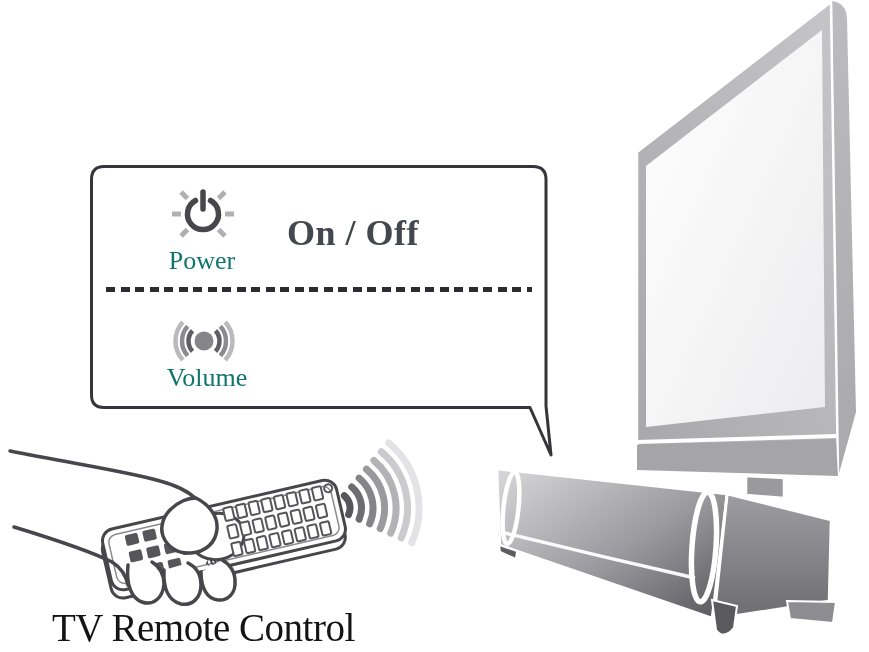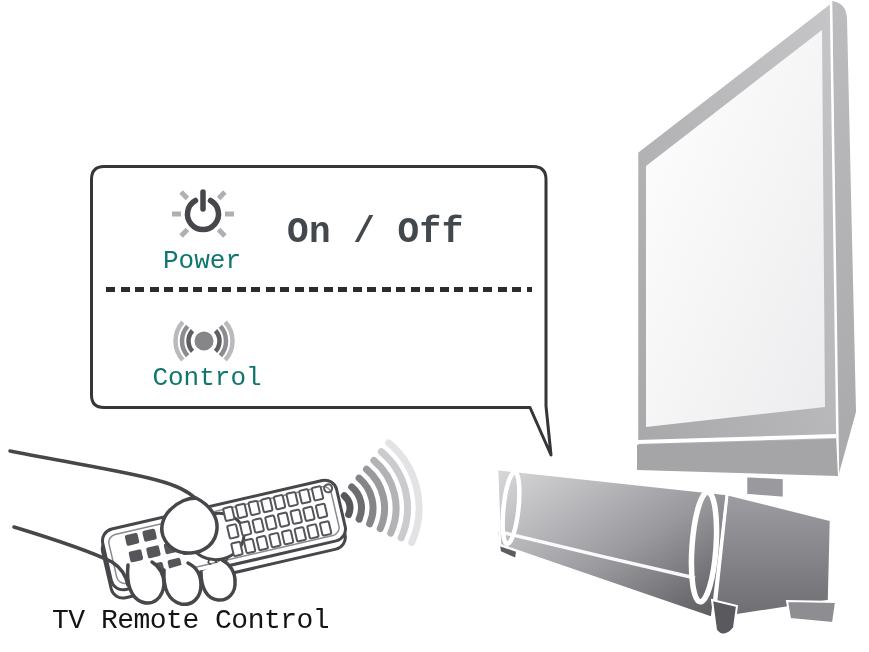--- a/index.html
+++ b/index.html
@@ -1,32 +1,32 @@
 <!DOCTYPE html>
 <html><head>
 <meta charset="utf-8">
 <style>
   html,body{margin:0;padding:0;background:#fff;}
   #stage{
     position:relative;width:869px;height:652px;background:#fff;overflow:hidden;
-    font-family:Liberation Mono, monospace;
+    font-family:Liberation Serif, serif;
   }
   .abs{position:absolute;}
   .action-label{
     font-size:36px;font-weight:700;color:#43484e;letter-spacing:.5px;white-space:nowrap;
   }
   .icon-label{
     font-size:26px;color:#0f766e;text-align:center;white-space:nowrap;
   }
   .dashed-divider{
     height:4.5px;
     background:repeating-linear-gradient(90deg,#2c2c30 0 9px,transparent 9px 14.5px);
   }
   .caption{
-    font-size:28px;color:#141414;letter-spacing:-0.5px;white-space:nowrap;
+    font-size:39px;color:#141414;letter-spacing:-0.5px;white-space:nowrap;
   }
 </style>
 </head>
 <body>
 
 <div id="stage">
 
   <svg class="abs" style="left:460px;top:0px" width="409" height="652" viewBox="460 0 409 652">
     <defs>
       <linearGradient id="gScreen" x1="0" y1="0" x2="1" y2="1">
@@ -106,21 +106,21 @@
       <path d="M 11.52,-10.37 A 15.5 15.5 0 0 1 11.52,10.37" stroke="#5f5f63"></path>
       <path d="M 16.35,-14.72 A 22 22 0 0 1 16.35,14.72" stroke="#8c8c90"></path>
       <path d="M 21.18,-19.07 A 28.5 28.5 0 0 1 21.18,19.07" stroke="#bababd"></path>
     </g>
     <g fill="none" stroke-width="4.5" transform="scale(-1,1)">
       <path d="M 11.52,-10.37 A 15.5 15.5 0 0 1 11.52,10.37" stroke="#5f5f63"></path>
       <path d="M 16.35,-14.72 A 22 22 0 0 1 16.35,14.72" stroke="#8c8c90"></path>
       <path d="M 21.18,-19.07 A 28.5 28.5 0 0 1 21.18,19.07" stroke="#bababd"></path>
     </g>
   </svg>
-  <div class="abs icon-label" style="left:137px;top:363px;width:140px">Control</div>
+  <div class="abs icon-label" style="left:137px;top:363px;width:140px">Volume</div>
 
   <svg class="abs" style="left:0px;top:430px" width="470" height="222" viewBox="0 430 470 222">
 
     <defs>
       <g id="rrow">
         <rect x="230" y="510" width="9" height="13" rx="1.5"></rect>
           <rect x="243" y="510" width="9" height="13" rx="1.5"></rect>
         <rect x="256" y="510" width="9" height="13" rx="1.5"></rect>
           <rect x="269" y="510" width="9" height="13" rx="1.5"></rect>
         <rect x="282" y="510" width="9" height="13" rx="1.5"></rect>

